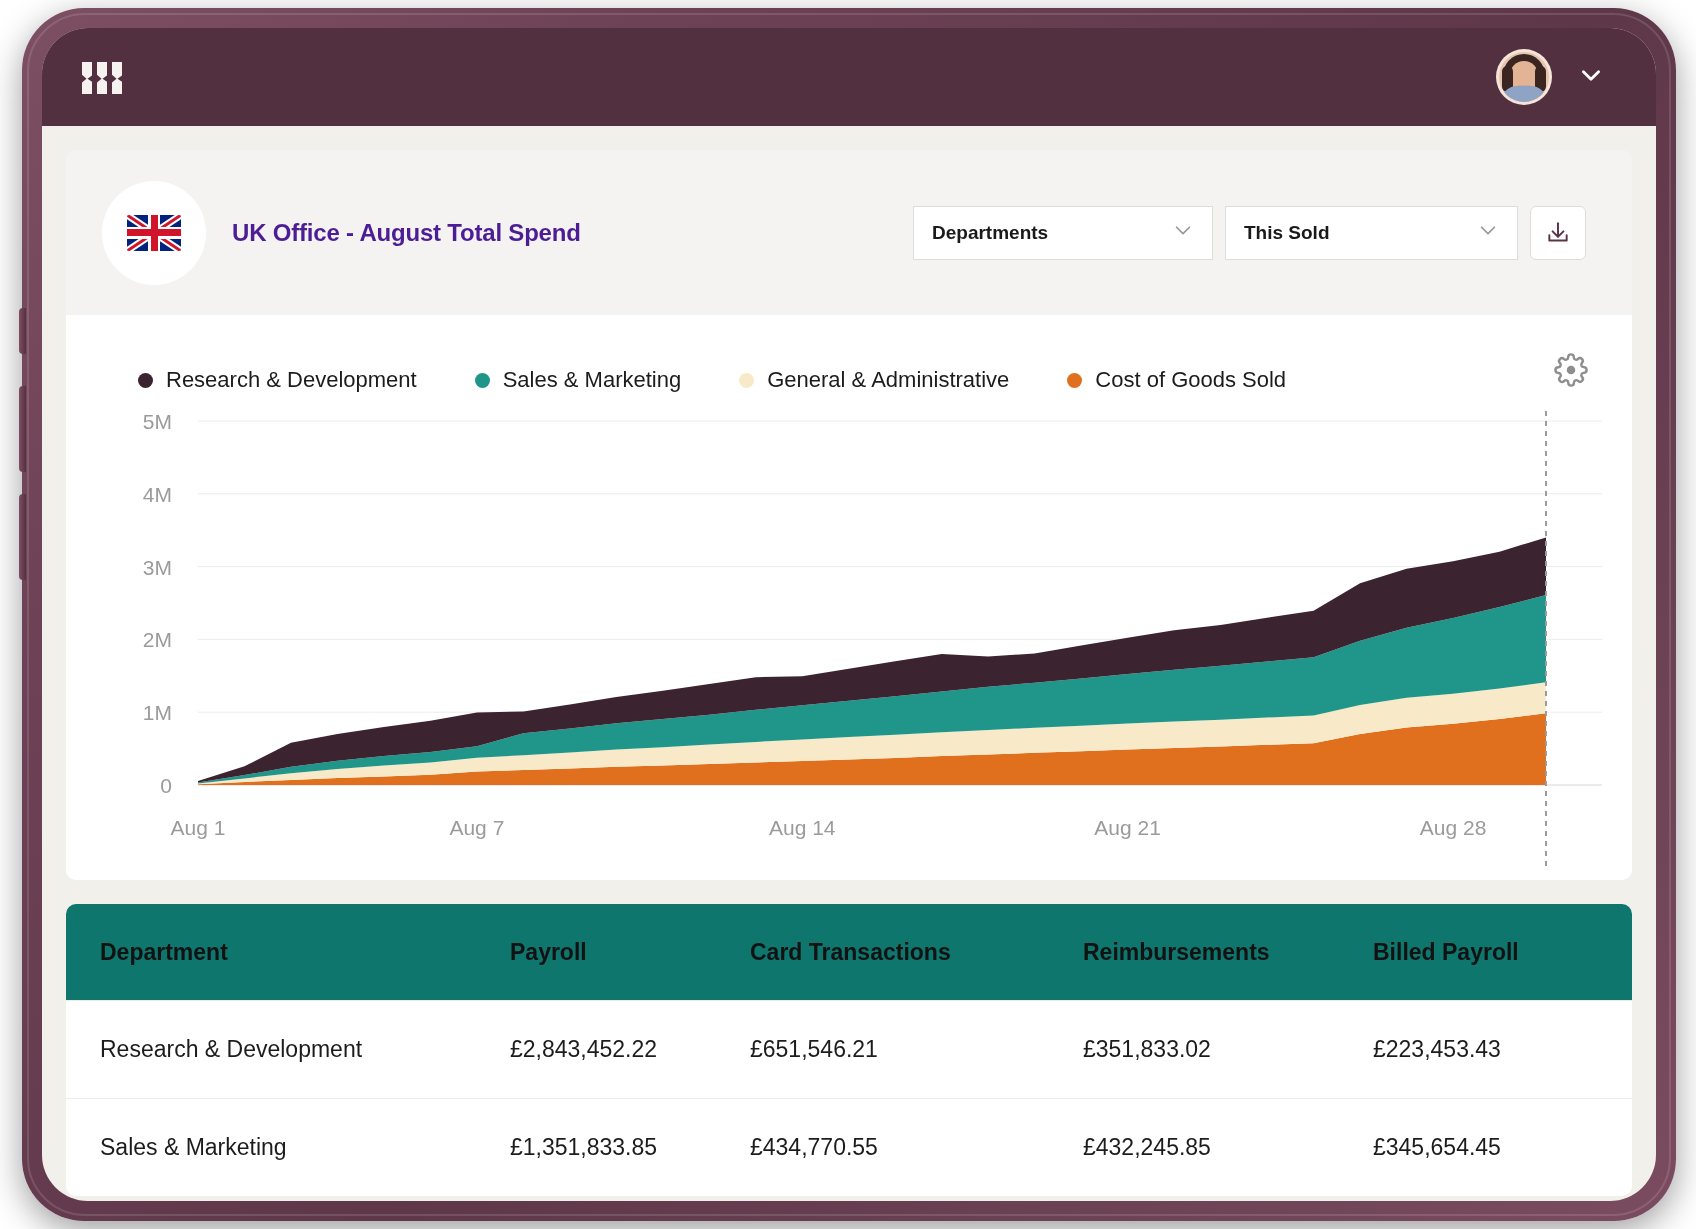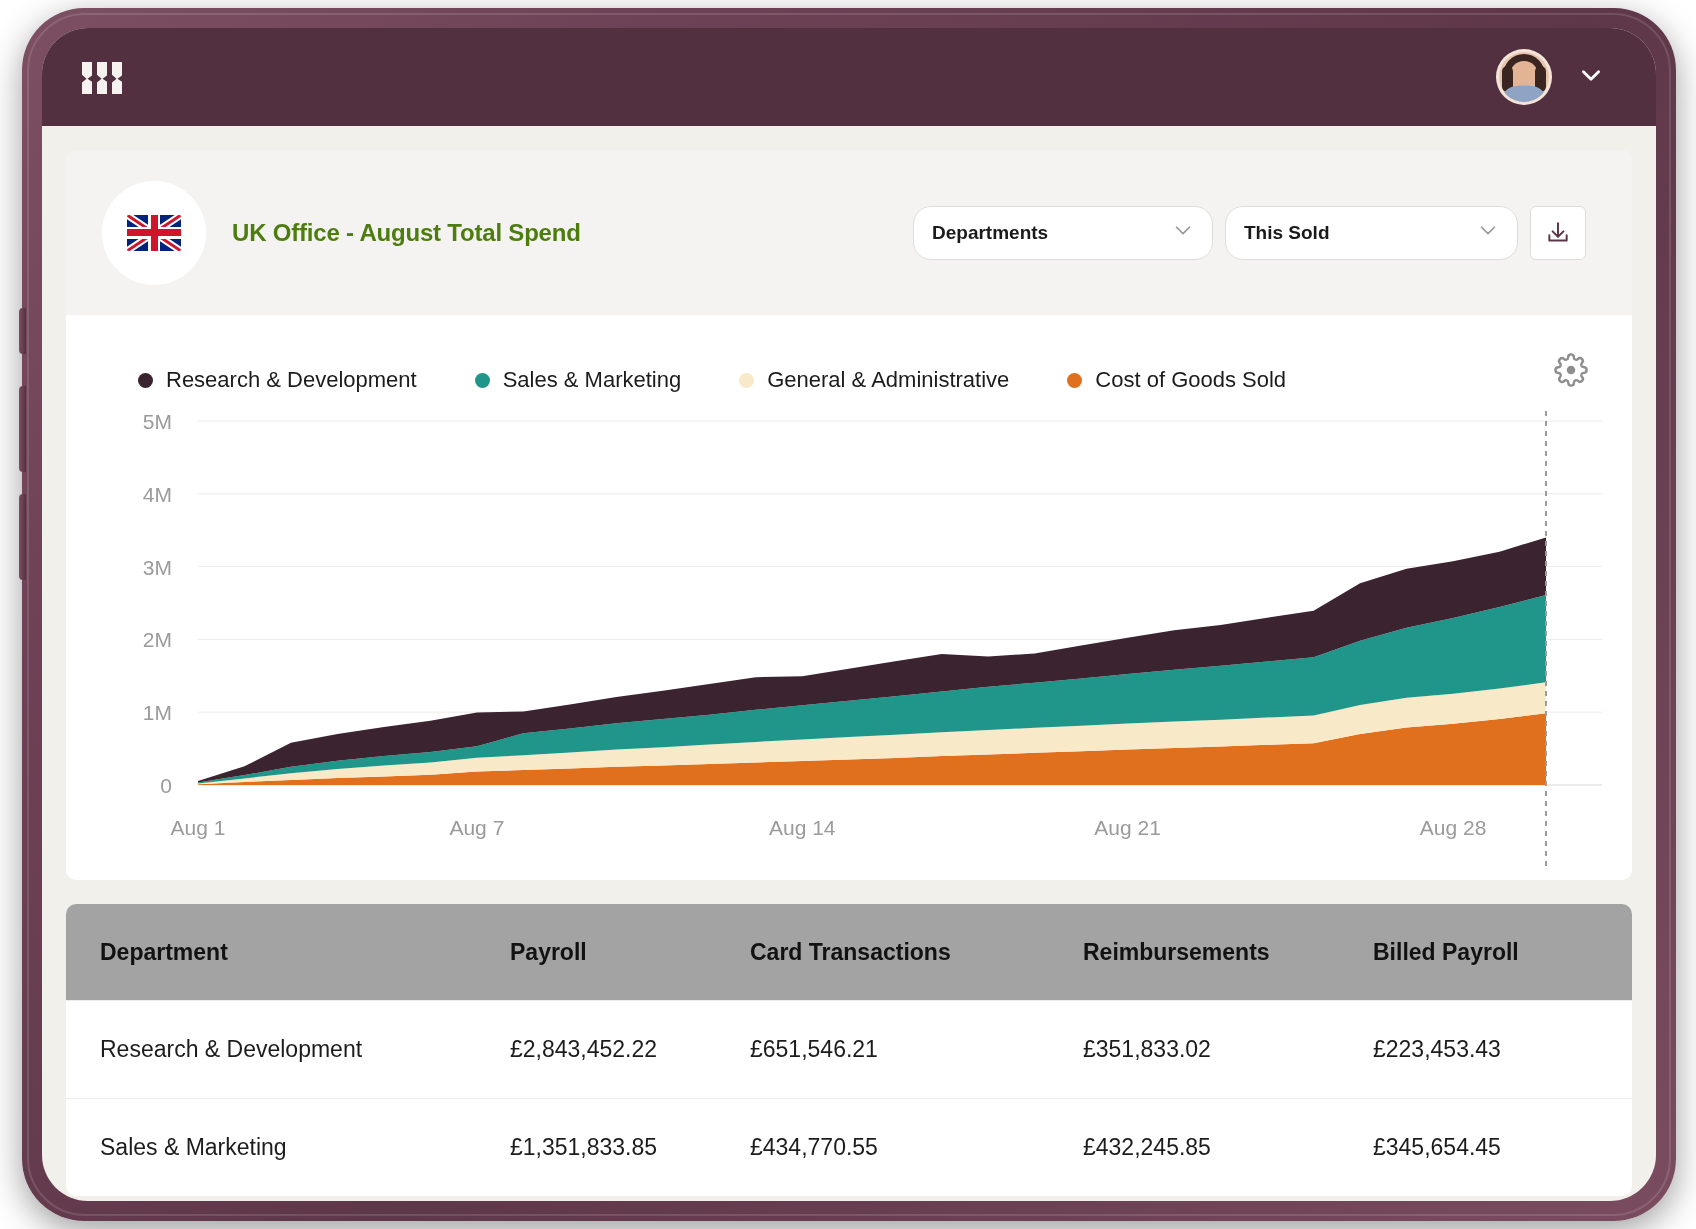--- a/index.html
+++ b/index.html
@@ -164,42 +164,42 @@
   #flag-uk .d2r { transform: translate(-50%,-50%) rotate(-33.7deg); }
   #flag-uk .cw-v { position: absolute; left: 50%; top: 0; width: 12px; height: 100%; margin-left: -6px; background: #ffffff; }
   #flag-uk .cw-h { position: absolute; top: 50%; left: 0; height: 12px; width: 100%; margin-top: -6px; background: #ffffff; }
   #flag-uk .cr-v { position: absolute; left: 50%; top: 0; width: 7px; height: 100%; margin-left: -3.5px; background: #cf142b; }
   #flag-uk .cr-h { position: absolute; top: 50%; left: 0; height: 7px; width: 100%; margin-top: -3.5px; background: #cf142b; }
 
   #summary-text { margin-left: 26px; }
   #summary-title {
     font-size: 24px;
     font-weight: bold;
-    color: #4d7c0f;
+    color: #4c1d95;
     letter-spacing: -0.2px;
   }
   #summary-amount {
     font-size: 44px;
     font-weight: bold;
     color: #111111;
     letter-spacing: -1px;
     margin-top: 8px;
   }
 
   #summary-controls {
     margin-left: auto;
     display: flex;
     align-items: center;
     gap: 12px;
   }
   .select-box {
     height: 54px;
     background: #ffffff;
     border: 1px solid #dedcd8;
-    border-radius: 18px;
+    border-radius: 0;
     display: flex;
     align-items: center;
     justify-content: space-between;
     padding: 0 18px;
     font-size: 19px;
     font-weight: bold;
     color: #1a1a1a;
   }
   #select-departments { width: 300px; }
   #select-period { width: 293px; }
@@ -247,21 +247,21 @@
   #plot-svg { display: block; width: 100%; height: 100%; }
 
   
   #table-card {
     margin-top: 24px;
     background: #ffffff;
     border-radius: 10px;
     overflow: hidden;
   }
   #table-head {
-    background: #a3a3a3;
+    background: #0f766e;
     display: flex;
     align-items: center;
     height: 96px;
     padding: 0 0 0 34px;
   }
   .t-row {
     display: flex;
     align-items: center;
     height: 98px;
     padding: 0 0 0 34px;

